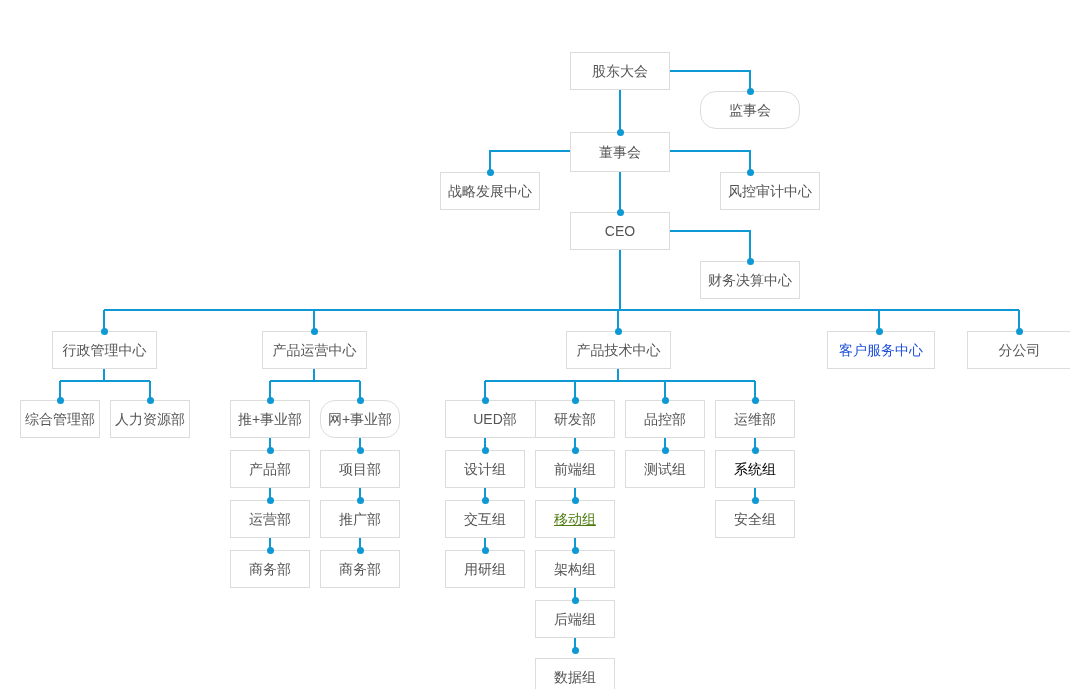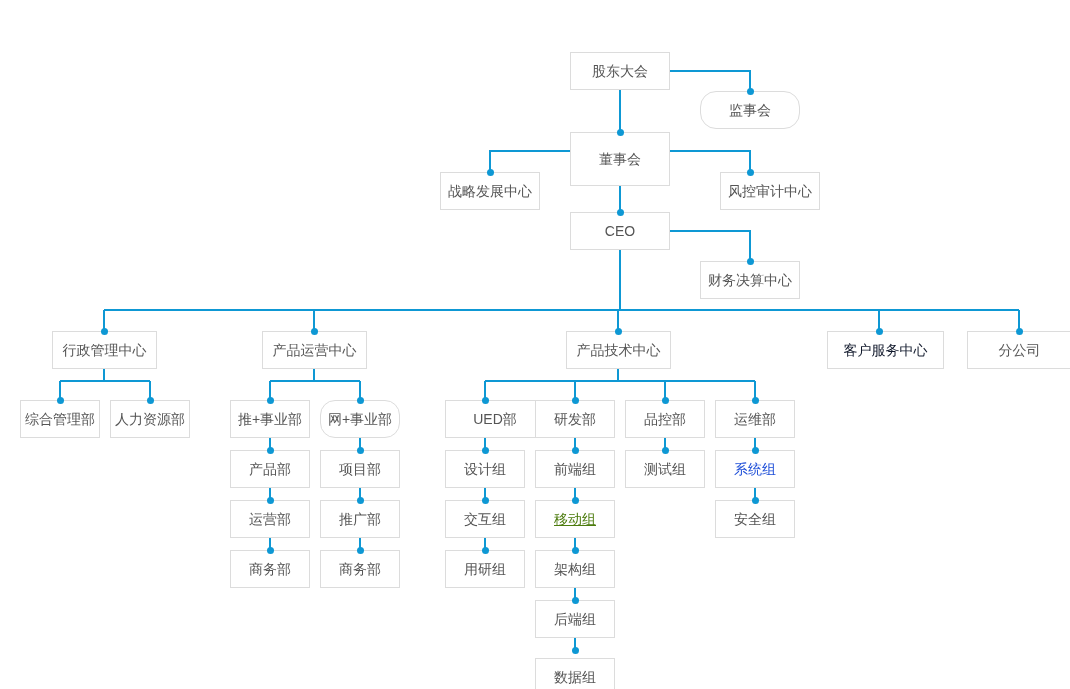--- a/index.html
+++ b/index.html
@@ -105,21 +105,21 @@
       <path d="M 755 438 L 755 450" fill="none" stroke="#0e98d4" stroke-width="1.6" shape-rendering="crispEdges"></path>
       <path d="M 755 488 L 755 500" fill="none" stroke="#0e98d4" stroke-width="1.6" shape-rendering="crispEdges"></path>
     </svg>
   <div id="nodes-layer">
       <div class="node" style="left: 570px; top: 52px; width: 100px; height: 38px; border-color: rgb(220, 220, 220); color: rgb(85, 85, 85);">
         <span class="node-label">股东大会</span>
       </div>
       <div class="node" style="left: 700px; top: 91px; width: 100px; height: 38px; border-color: rgb(220, 220, 220); color: rgb(85, 85, 85); border-radius: 16px;">
         <span class="node-label">监事会</span>
       </div>
-      <div class="node" style="left: 570px; top: 132px; width: 100px; height: 54px; border-color: rgb(220, 220, 220); color: rgb(85, 85, 85);">
+      <div class="node" style="left: 570px; top: 132px; width: 100px; height: 40px; border-color: rgb(220, 220, 220); color: rgb(85, 85, 85);">
         <span class="node-label">董事会</span>
       </div>
       <div class="node" style="left: 440px; top: 172px; width: 100px; height: 38px; border-color: rgb(220, 220, 220); color: rgb(85, 85, 85);">
         <span class="node-label">战略发展中心</span>
       </div>
       <div class="node" style="left: 720px; top: 172px; width: 100px; height: 38px; border-color: rgb(220, 220, 220); color: rgb(85, 85, 85);">
         <span class="node-label">风控审计中心</span>
       </div>
       <div class="node" style="left: 570px; top: 212px; width: 100px; height: 38px; border-color: rgb(220, 220, 220); color: rgb(85, 85, 85);">
         <span class="node-label">CEO</span>
@@ -129,21 +129,21 @@
       </div>
       <div class="node" style="left: 52px; top: 331px; width: 105px; height: 38px; border-color: rgb(220, 220, 220); color: rgb(85, 85, 85);">
         <span class="node-label">行政管理中心</span>
       </div>
       <div class="node" style="left: 262px; top: 331px; width: 105px; height: 38px; border-color: rgb(220, 220, 220); color: rgb(85, 85, 85);">
         <span class="node-label">产品运营中心</span>
       </div>
       <div class="node" style="left: 566px; top: 331px; width: 105px; height: 38px; border-color: rgb(220, 220, 220); color: rgb(85, 85, 85);">
         <span class="node-label">产品技术中心</span>
       </div>
-      <div class="node" style="left: 827px; top: 331px; width: 117px; height: 38px; border-color: rgb(220, 220, 220); color: #0f172a;">
+      <div class="node" style="left: 827px; top: 331px; width: 108px; height: 38px; border-color: rgb(220, 220, 220); color: #1d4ed8;">
         <span class="node-label">客户服务中心</span>
       </div>
       <div class="node" style="left: 967px; top: 331px; width: 105px; height: 38px; border-color: rgb(220, 220, 220); color: rgb(85, 85, 85);">
         <span class="node-label">分公司</span>
       </div>
       <div class="node" style="left: 20px; top: 400px; width: 80px; height: 38px; border-color: rgb(220, 220, 220); color: rgb(85, 85, 85);">
         <span class="node-label">综合管理部</span>
       </div>
       <div class="node" style="left: 110px; top: 400px; width: 80px; height: 38px; border-color: rgb(220, 220, 220); color: rgb(85, 85, 85);">
         <span class="node-label">人力资源部</span>
@@ -204,21 +204,21 @@
       </div>
       <div class="node" style="left: 625px; top: 400px; width: 80px; height: 38px; border-color: rgb(220, 220, 220); color: rgb(85, 85, 85);">
         <span class="node-label">品控部</span>
       </div>
       <div class="node" style="left: 625px; top: 450px; width: 80px; height: 38px; border-color: rgb(220, 220, 220); color: rgb(85, 85, 85);">
         <span class="node-label">测试组</span>
       </div>
       <div class="node" style="left: 715px; top: 400px; width: 80px; height: 38px; border-color: rgb(220, 220, 220); color: rgb(85, 85, 85);">
         <span class="node-label">运维部</span>
       </div>
-      <div class="node" style="left: 715px; top: 450px; width: 80px; height: 38px; border-color: rgb(220, 220, 220); color: #1d4ed8;">
+      <div class="node" style="left: 715px; top: 450px; width: 80px; height: 38px; border-color: rgb(220, 220, 220); color: #000000;">
         <span class="node-label">系统组</span>
       </div>
       <div class="node" style="left: 715px; top: 500px; width: 80px; height: 38px; border-color: rgb(220, 220, 220); color: rgb(85, 85, 85);">
         <span class="node-label">安全组</span>
       </div>
     </div>
   <div id="dots-layer">
       <div class="dot" style="left: 750px; top: 91px; background: rgb(14, 152, 212);"></div>
       <div class="dot" style="left: 620px; top: 132px; background: rgb(14, 152, 212);"></div>
       <div class="dot" style="left: 490px; top: 172px; background: rgb(14, 152, 212);"></div>

